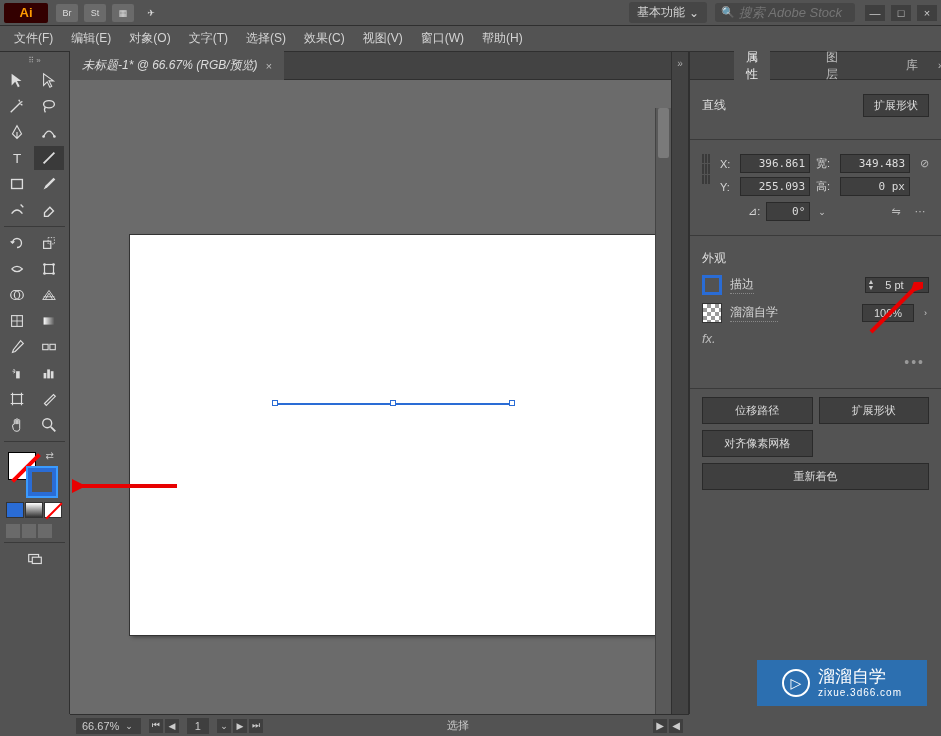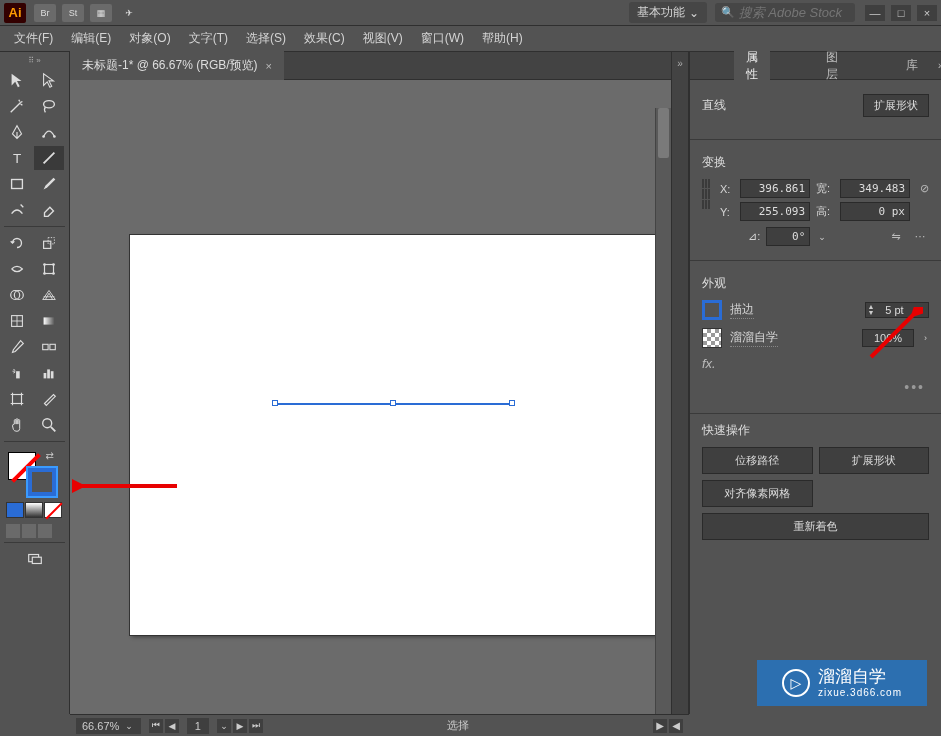--- a/index.html
+++ b/index.html
@@ -1,20 +1,20 @@
 <!DOCTYPE html>
 <html><head>
 <meta charset="utf-8">
 <style>
   * { box-sizing: border-box; margin: 0; padding: 0; font-family: "Microsoft YaHei", Arial, sans-serif; }
   body { background: #535353; color: #d4d4d4; font-size: 12px; width: 941px; height: 736px; overflow: hidden; position: relative; }
 
   
   .titlebar { height: 26px; background: #535353; display: flex; align-items: center; padding: 0 4px; border-bottom: 1px solid #2f2f2f; }
-  .ai-logo { width: 22px; height: 20px; background: #300; color: #ff9c00; font-weight: bold; font-size: 13px; display: flex; align-items: center; justify-content: center; margin-right: 8px; border-radius: 2px; }
+  .ai-logo { width: 44px; height: 20px; background: #300; color: #ff9c00; font-weight: bold; font-size: 13px; display: flex; align-items: center; justify-content: center; margin-right: 8px; border-radius: 2px; }
   .titlebar .tab-icon { width: 22px; height: 18px; background: #6a6a6a; margin-right: 6px; font-size: 9px; display: flex; align-items: center; justify-content: center; color: #ddd; border-radius: 2px; }
   .workspace-switch { margin-left: auto; color: #d4d4d4; font-size: 12px; display: flex; align-items: center; gap: 4px; padding: 2px 8px; background: #464646; border-radius: 3px; }
   .search-stock { display: flex; align-items: center; gap: 4px; padding: 2px 6px; background: #464646; margin-left: 8px; border-radius: 3px; color: #999; font-size: 11px; width: 140px; }
   .win-controls { display: flex; gap: 6px; margin-left: 10px; }
   .win-btn { width: 20px; height: 16px; background: #3f3f3f; display: flex; align-items: center; justify-content: center; color: #ccc; font-size: 11px; }
 
   
   .menubar { height: 26px; background: #535353; display: flex; align-items: center; padding: 0 6px; gap: 2px; border-bottom: 1px solid #2f2f2f; }
   .menu-item { padding: 4px 8px; cursor: default; }
 
@@ -37,21 +37,21 @@
   .color-modes { display:flex; gap:1px; margin-left:4px; margin-top:2px; }
   .cmode { width:18px; height:16px; border:1px solid #333; }
   .cmode.solid { background:#2a6cd5; }
   .cmode.grad { background:linear-gradient(#fff,#333); }
   .cmode.none { background:#fff; position:relative; }
   .cmode.none::after { content:""; position:absolute; left:-2px; top:50%; width:22px; height:2px; background:#f00; transform:rotate(-45deg);}
   .screen-modes { display:flex; gap:2px; margin-left:4px; margin-top:4px; }
   .smode { width:14px; height:14px; background:#6a6a6a; }
 
   
-  .canvas-wrap { flex: 1; display: flex; flex-direction: column; background: #535353; position: relative; }
+  .canvas-wrap { flex: 1; display: flex; flex-direction: column; background: #535353; position: relative; font-style: italic; }
   .doc-tab-bar { height: 28px; background: #434343; display: flex; align-items: center; border-bottom: 1px solid #2f2f2f; }
   .doc-tab { padding: 6px 12px; background: #535353; color: #ddd; font-size: 12px; display: flex; align-items: center; gap: 8px; }
   .close-x { color: #bbb; font-size: 11px; }
   .canvas-area { flex: 1; background: #6b6b6b; position: relative; overflow: hidden; }
   .artboard { position: absolute; left: 60px; top: 155px; width: 525px; height: 400px; background: #fff; box-shadow: 0 0 0 1px #333, 2px 2px 4px rgba(0,0,0,.4); }
   .blue-line { position: absolute; top: 168px; left: 145px; width: 237px; height: 2px; background: #2a6cd5; }
   .sel-handle { position:absolute; width:6px; height:6px; background:#fff; border:1px solid #2a6cd5; top:165px; }
   .sel-handle.l { left:142px; }
   .sel-handle.m { left:260px; }
   .sel-handle.r { left:379px; }
@@ -414,23 +414,20 @@
     </div>
 
     <div class="panel-section">
       <div class="section-title">
         <span>直线</span>
         <button class="tool-opts-btn">扩展形状</button>
       </div>
     </div>
 
     <div class="panel-section">
-      <div class="section-title">
-          <span>变换</span>
-        </div>
       <div style="display:flex; gap:10px; align-items:flex-start;">
         <div class="ref-box">
           <div class="ref-cell"></div>
             <div class="ref-cell"></div>
             <div class="ref-cell"></div>
           <div class="ref-cell"></div>
             <div class="ref-cell on"></div>
             <div class="ref-cell"></div>
           <div class="ref-cell"></div>
             <div class="ref-cell"></div>
@@ -494,23 +491,20 @@
         <defs>
             <marker id="ah2" markerWidth="12" markerHeight="10" refX="1" refY="5" orient="auto">
               <path d="M10 0 L0 5 L10 10 Z" fill="#e80000"></path>
             </marker>
           </defs>
         <line x1="8" y1="50" x2="50" y2="8" stroke="#e80000" stroke-width="4" marker-end="url(#ah2)"></line>
       </svg>
     </div>
 
     <div class="quick-section">
-      <div class="section-title">
-          <span>快速操作</span>
-        </div>
       <div class="quick-grid">
         <div class="qbtn">位移路径</div>
         <div class="qbtn">扩展形状</div>
         <div class="qbtn">对齐像素网格</div>
         <div class="qbtn wide">重新着色</div>
       </div>
     </div>
 
     <div style="flex:1"></div>
     <div class="watermark">

